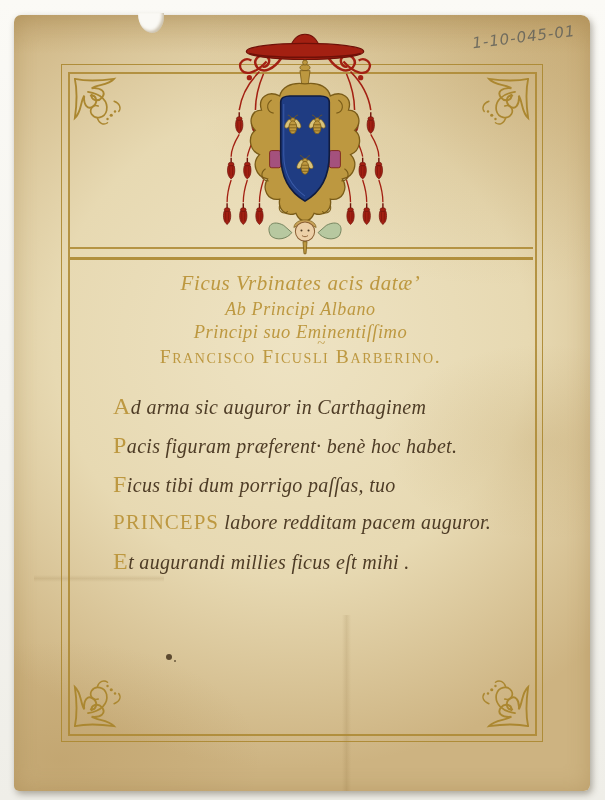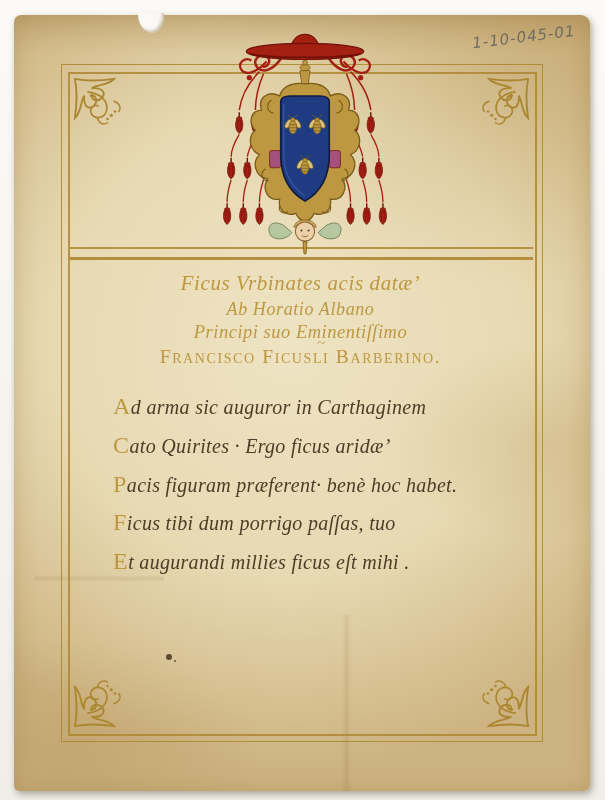--- a/index.html
+++ b/index.html
@@ -205,26 +205,26 @@
       <circle fill="#4e3c26" cx="88.5" cy="203" r="1"></circle>
       <path stroke="#8a5f35" stroke-width=".9" fill="none" d="M82,208 C84,209.5 86,209.5 88,208"></path>
       <path class="f-gold s-gold" stroke-width=".8" d="M83,214 L87,214 L86,226 L84,226 Z"></path>
     </g>
   </svg>
 
   <div class="pencil">1-10-045-01</div>
 
   <div class="title-block">
     <div class="title-l1">Ficus Vrbinates acis datæ’</div>
-    <div class="title-l2">Ab Horatio Albano</div>
+    <div class="title-l2">Ab Principi Albano</div>
     <div class="title-l3">Principi suo Eminentiſſimo</div>
     <div class="title-l4"><span>Francisco Ficus</span><span class="abbr"><span class="mark">~</span><span>li</span></span><span> Barberino.</span></div>
   </div>
 
   <div class="poem">
     <div class="poem-line"><span class="initial">A</span><span>d arma sic auguror in Carthaginem</span></div>
-    <div class="poem-line"><span class="initial">C</span><span>ato Quirites · Ergo ficus aridæ’</span></div>
     <div class="poem-line"><span class="initial">P</span><span>acis figuram præferent· benè hoc habet.</span></div>
     <div class="poem-line"><span class="initial">F</span><span>icus tibi dum porrigo paſſas, tuo</span></div>
+    <div class="poem-line"><span class="initial initial-word">PRINCEPS</span><span> labore redditam pacem auguror.</span></div>
     <div class="poem-line"><span class="initial">E</span><span>t augurandi millies ficus eſt mihi .</span></div>
   </div>
 
 </div>
 
 </body></html>

